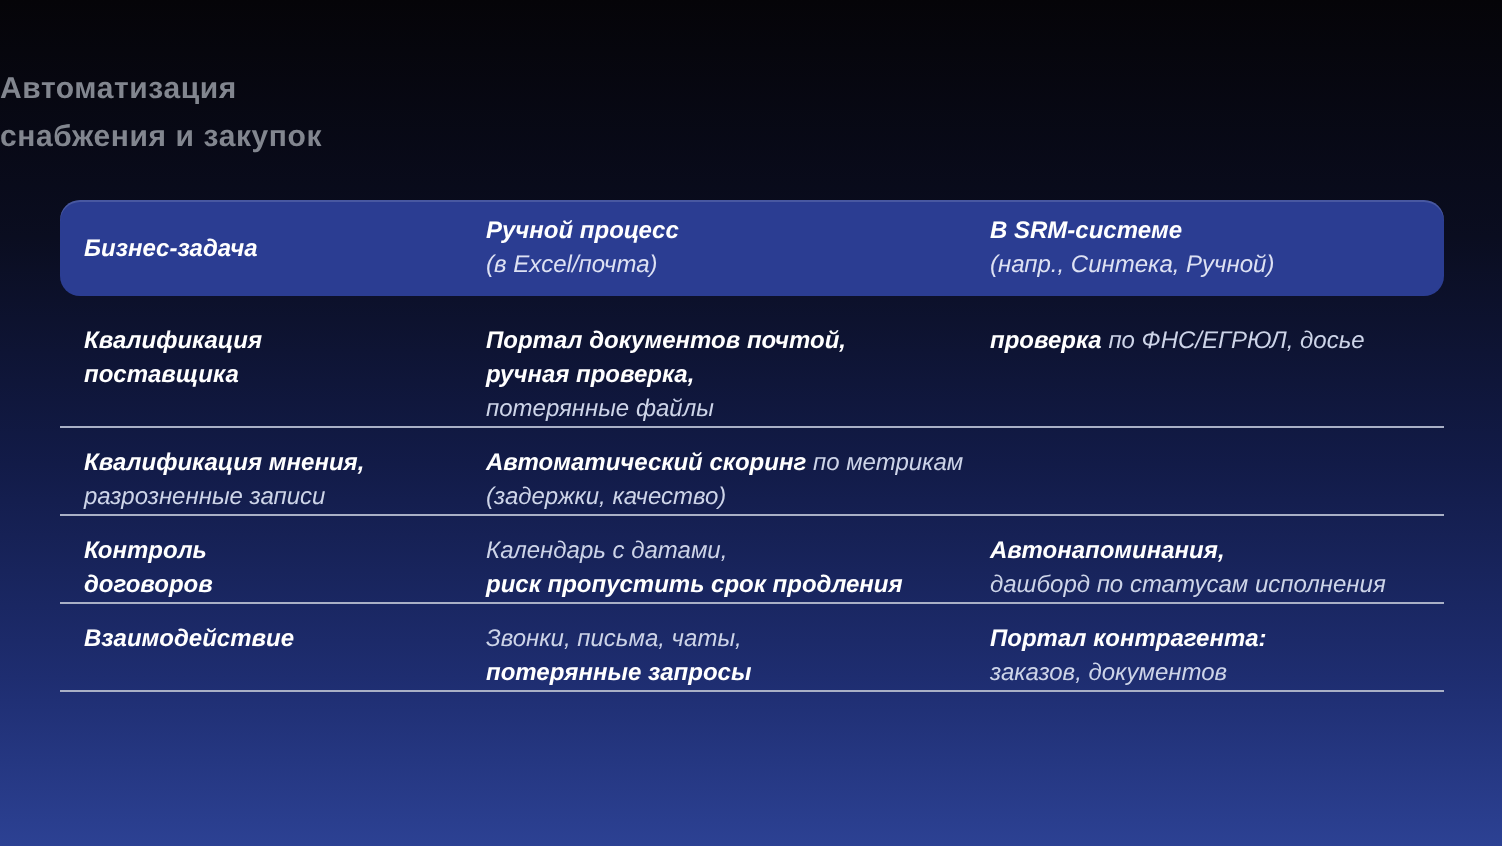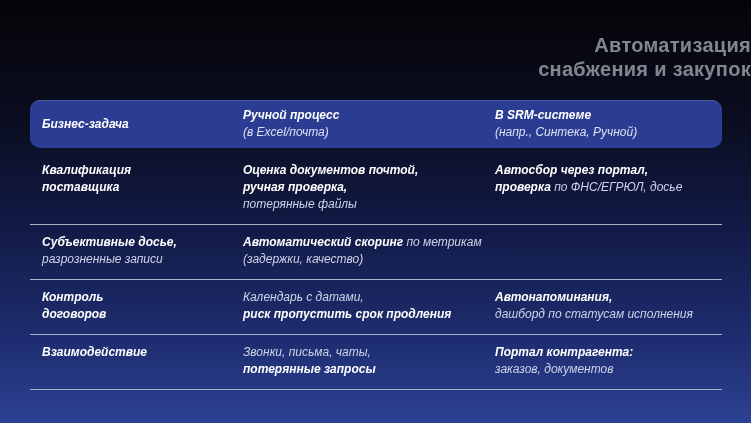--- a/index.html
+++ b/index.html
@@ -12,23 +12,23 @@
       var(--bg-top, #050408) 0%,
       #0a0d20 28%,
       #121b48 55%,
       #1e2d70 80%,
       var(--bg-bottom, #2c4193) 100%);
   }
   .slide { width: 751px; height: 423px; position: relative; }
 
   .title {
     margin-top: 33px;
-    text-align: right;
+    text-align: left;
     color: var(--title-color, #82868f);
-    font-size: 20px;
+    font-size: 15px;
     font-weight: 700;
     line-height: 24px;
     letter-spacing: 0.3px;
   }
 
   .table {
     margin: 19px 29px 0 30px; 
     font-size: 12px;
     line-height: 17px;
     font-style: italic;
@@ -48,21 +48,21 @@
     align-items: center;
     padding-top: 6px;
     padding-bottom: 6px;
     box-shadow: inset 0 1px 0 rgba(255,255,255,0.14);
   }
   .header-row .r { color: #dde1f3; }
 
   .table-body { margin-top: 5px; }
   .body-row {
     padding-top: 9px;
-    padding-bottom: 11px;
+    padding-bottom: 0;
     border-bottom: 1px solid var(--sep-color, #a9b0c6);
   }
 
   .cell { padding-right: 10px; }
   .line { white-space: nowrap; }
   .b { font-weight: 700; color: var(--bold-color, #ffffff); }
   .r { font-weight: 400; color: var(--regular-color, #cdd4e8); }
 </style>
 </head>
 <body>
@@ -88,32 +88,31 @@
           <div class="line"><span class="r">(напр., Синтека, Ручной)</span></div>
         </div>
     </div>
     <div class="table-body">
         <div class="row body-row">
           <div class="cell">
             <div class="line"><span class="b">Квалификация</span></div>
             <div class="line"><span class="b">поставщика</span></div>
           </div>
           <div class="cell">
-            <div class="line"><span class="b">Оценка документов почтой,</span></div>
+            <div class="line"><span class="b">Портал документов почтой,</span></div>
             <div class="line"><span class="b">ручная проверка,</span></div>
             <div class="line"><span class="r">потерянные файлы</span></div>
           </div>
           <div class="cell">
-            <div class="line"><span class="b">Автосбор через портал,</span></div>
             <div class="line"><span class="b">проверка</span><span class="r"> по ФНС/ЕГРЮЛ, досье</span></div>
           </div>
         </div>
         <div class="row body-row">
           <div class="cell">
-            <div class="line"><span class="b">Субъективные досье,</span></div>
+            <div class="line"><span class="b">Квалификация мнения,</span></div>
             <div class="line"><span class="r">разрозненные записи</span></div>
           </div>
           <div class="cell">
             <div class="line"><span class="b">Автоматический скоринг</span><span class="r"> по метрикам</span></div>
             <div class="line"><span class="r">(задержки, качество)</span></div>
           </div>
         </div>
         <div class="row body-row">
           <div class="cell">
             <div class="line"><span class="b">Контроль</span></div>

